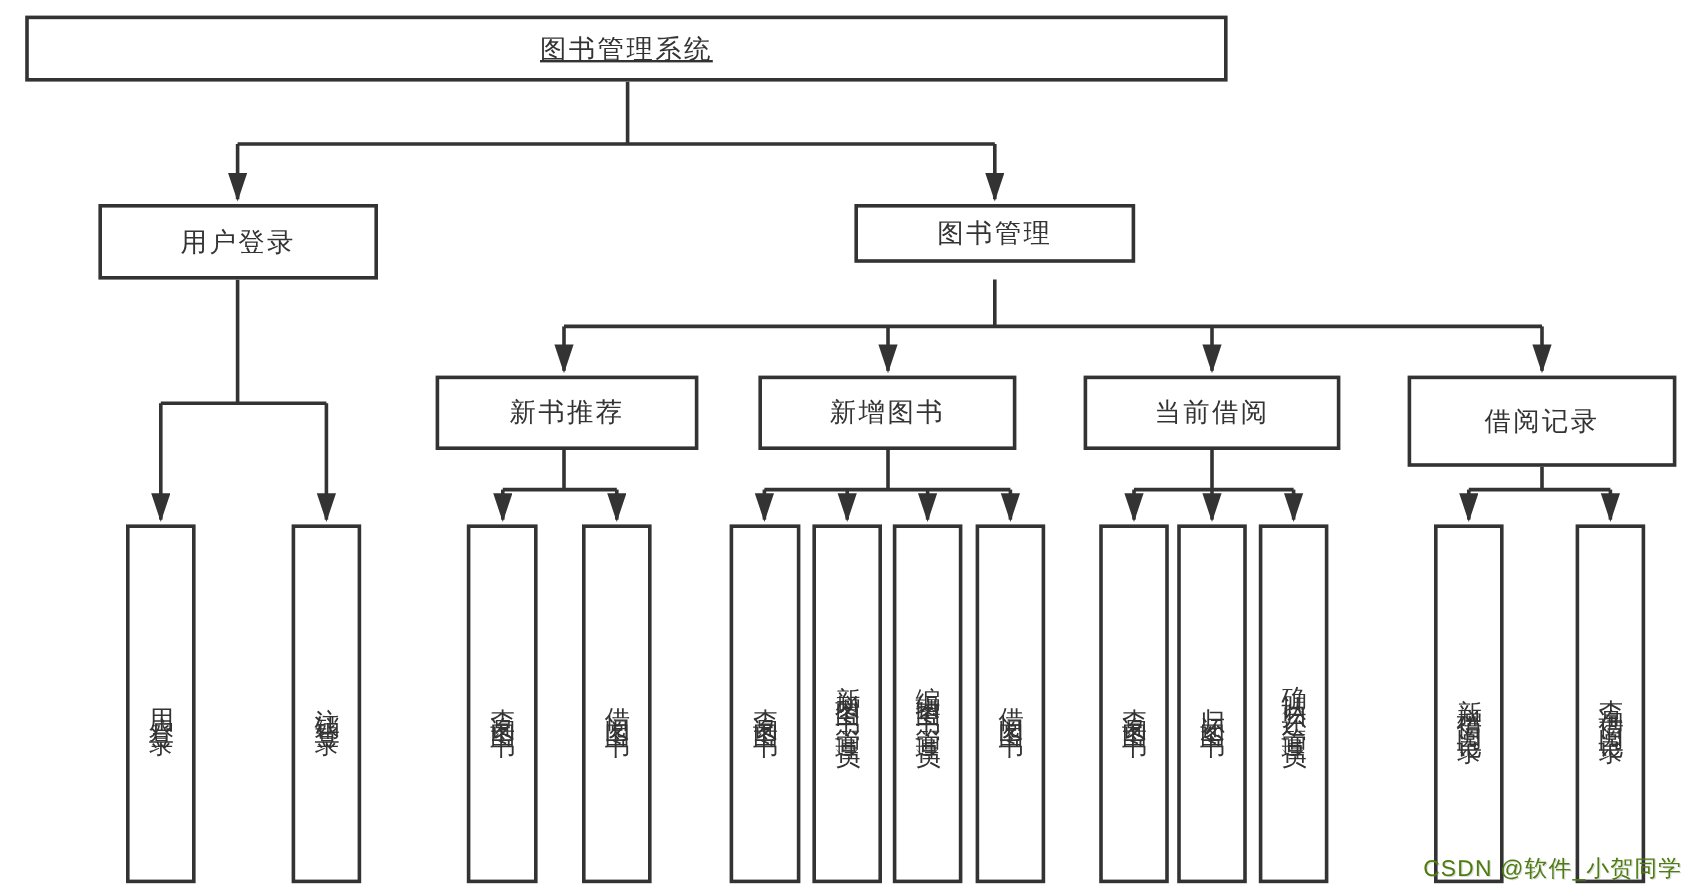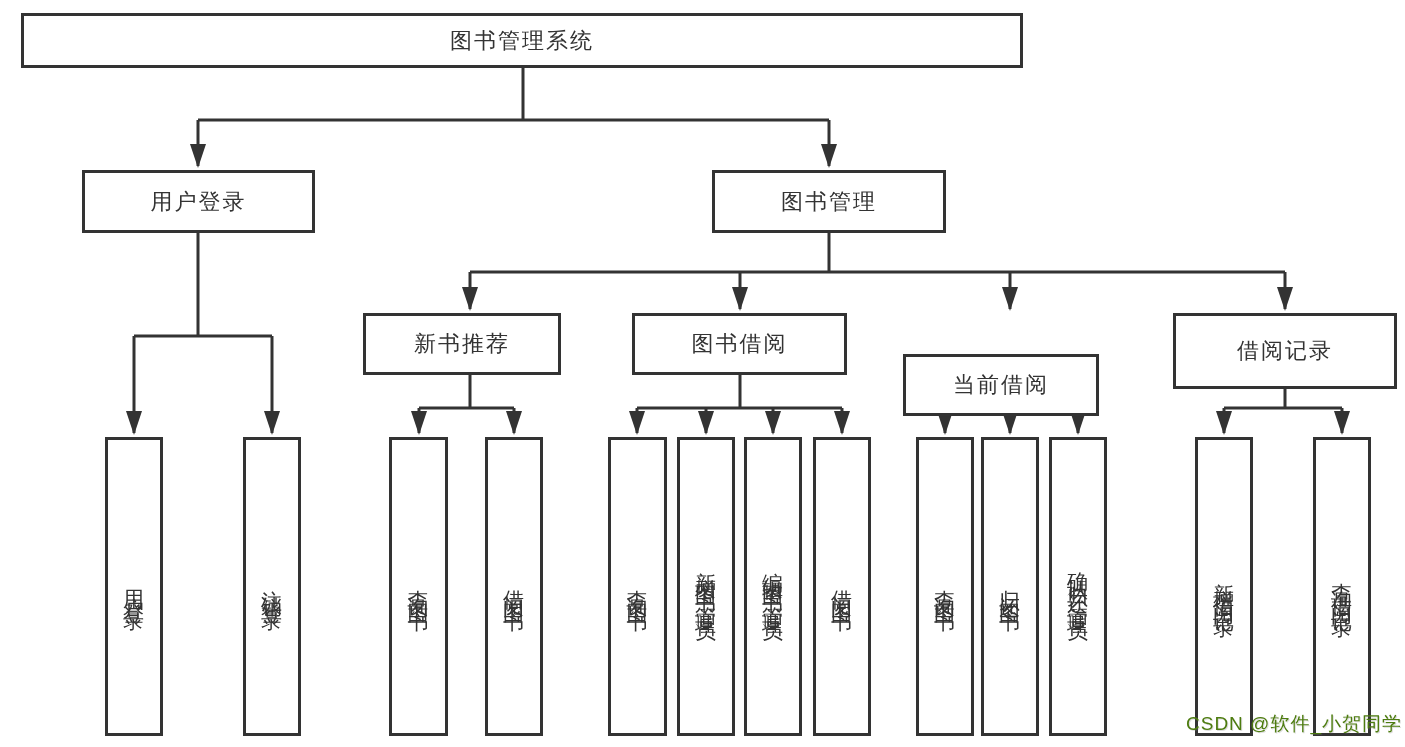--- a/index.html
+++ b/index.html
@@ -93,28 +93,28 @@
       <path d="M773 408 V433" marker-end="url(#arrow)"></path>
       <path d="M842 408 V433" marker-end="url(#arrow)"></path>
       <path d="M945 408 V433" marker-end="url(#arrow)"></path>
       <path d="M1010 408 V433" marker-end="url(#arrow)"></path>
       <path d="M1078 408 V433" marker-end="url(#arrow)"></path>
       <path d="M1224 408 V433" marker-end="url(#arrow)"></path>
       <path d="M1342 408 V433" marker-end="url(#arrow)"></path>
     </g>
   </svg>
 
-  <div class="box" style="left:21px; top:13px; width:1002px; height:55px;">图书管理系统</div>
+  <div class="box" style="left:21px; top:13px; width:1002px; height:55px;text-decoration:underline;">图书管理系统</div>
 
   <div class="box" style="left:82px; top:170px; width:233px; height:63px;">用户登录</div>
-  <div class="box" style="left:712px; top:170px; width:234px; height:63px;">图书管理</div>
+  <div class="box" style="left:712px; top:170px; width:234px; height:49px;">图书管理</div>
 
-  <div class="box" style="left:363px; top:313px; width:198px; height:62px;">新书推荐</div>
-  <div class="box" style="left:632px; top:313px; width:215px; height:62px;">图书借阅</div>
-  <div class="box" style="left:903px; top:313px; width:196px; height:62px;margin-top:41px;">当前借阅</div>
+  <div class="box" style="left:363px; top:313px; width:219px; height:62px;">新书推荐</div>
+  <div class="box" style="left:632px; top:313px; width:215px; height:62px;">新增图书</div>
+  <div class="box" style="left:903px; top:313px; width:214px; height:62px;">当前借阅</div>
   <div class="box" style="left:1173px; top:313px; width:224px; height:76px;">借阅记录</div>
 
   <div class="box vbox" style="left:105px; top:437px; width:58px; height:299px;">用户登录</div>
   <div class="box vbox" style="left:243px; top:437px; width:58px; height:299px;">注销登录</div>
 
   <div class="box vbox" style="left:389px; top:437px; width:59px; height:299px;">查询图书</div>
   <div class="box vbox" style="left:485px; top:437px; width:58px; height:299px;">借阅图书</div>
 
   <div class="box vbox" style="left:608px; top:437px; width:59px; height:299px;">查询图书</div>
   <div class="box vbox" style="left:677px; top:437px; width:58px; height:299px;">新增图书（管理员）</div>

